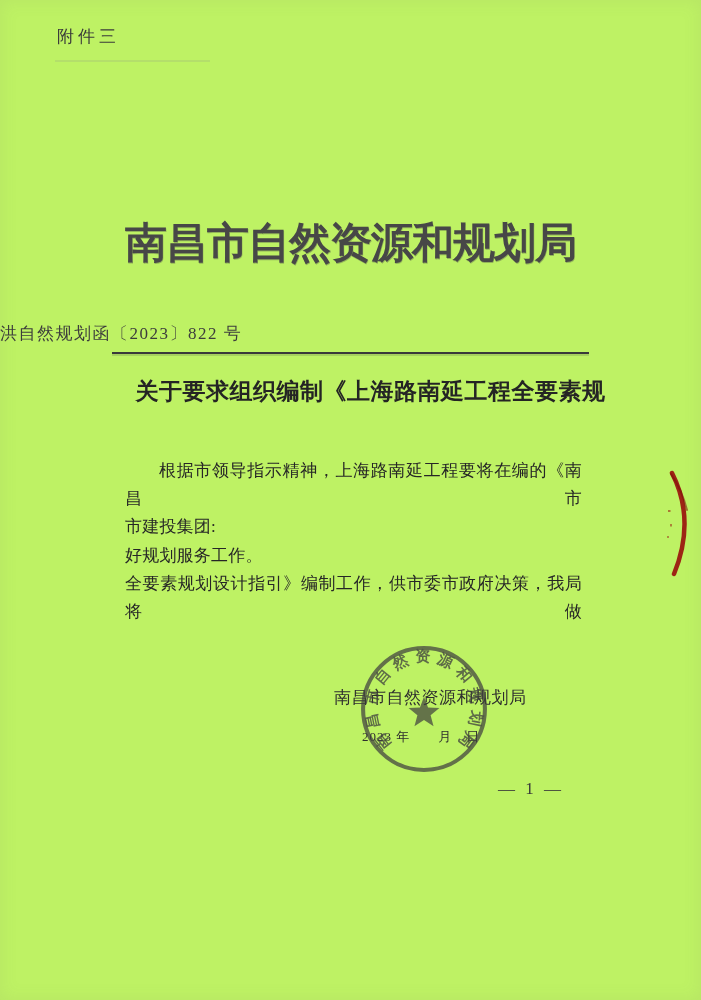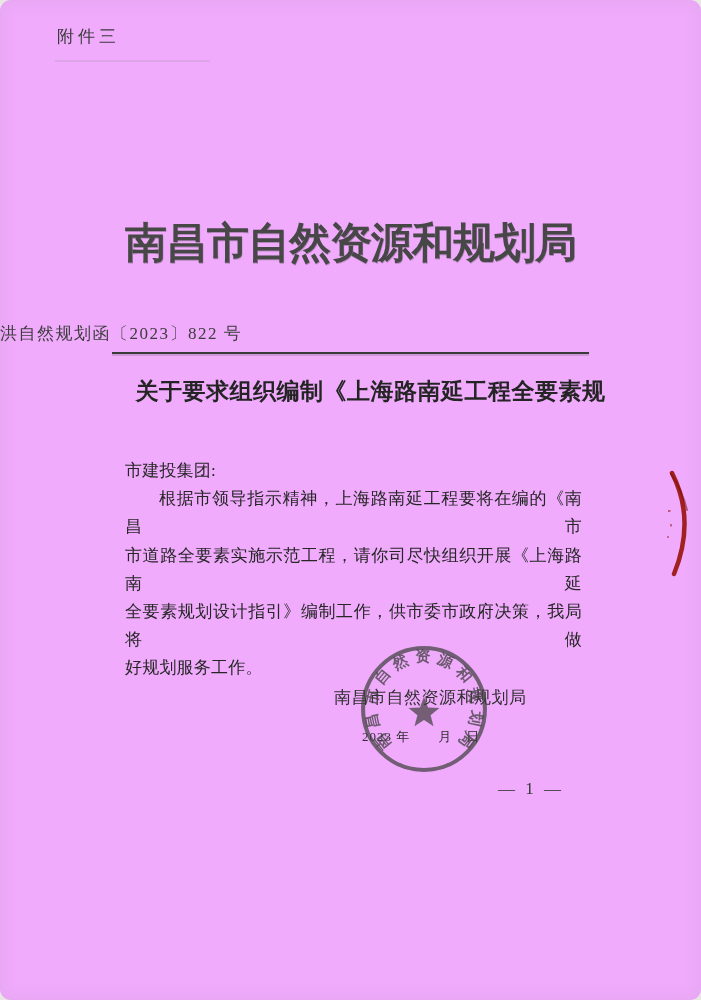--- a/index.html
+++ b/index.html
@@ -1,22 +1,21 @@
 <!DOCTYPE html>
 <html><head>
 <meta charset="utf-8">
 <style>
   html,body{margin:0;padding:0;background:#e9e7e3;}
   .page{
     position:relative;width:701px;height:1000px;margin:0 auto;
-    background:#f0abfc;overflow:hidden;
+    background:#bef264;overflow:hidden;
     font-family:"Liberation Serif","DejaVu Serif",serif;
     color:#2b2b2b;
     box-shadow:inset 0 0 18px rgba(120,115,105,0.10);
-    border-radius:11px;
   }
   .attachment{
     position:absolute;left:57px;top:25px;font-size:17px;color:#3a3a3a;letter-spacing:4px;
   }
   .scan-streak{
     position:absolute;left:55px;top:60px;width:155px;height:2px;
     background:rgba(140,140,140,0.18);filter:blur(0.6px);
   }
   .agency-title{
     position:absolute;left:0;top:212px;width:100%;margin:0;
@@ -69,25 +68,24 @@
 
   <div class="doc-number">洪自然规划函〔2023〕822 号</div>
 
   <div class="rule"></div>
 
   <div class="subject">
     <div>关于要求组织编制《上海路南延工程全要素规</div>
   </div>
 
   <div class="body-text">
+    <div class="line fill indent">根据市领导指示精神，上海路南延工程要将在编的《南昌市</div>
     <div class="line">市建投集团:</div>
-    <div class="line fill indent">根据市领导指示精神，上海路南延工程要将在编的《南昌市</div>
-    <div class="line fill">市道路全要素实施示范工程，请你司尽快组织开展《上海路南延</div>
+    <div class="line">好规划服务工作。</div>
     <div class="line fill">全要素规划设计指引》编制工作，供市委市政府决策，我局将做</div>
-    <div class="line">好规划服务工作。</div>
   </div>
 
   <div class="sig-agency">南昌市自然资源和规划局</div>
   <div class="sig-date">2023 年　　月　日</div>
 
   <svg class="seal" viewBox="0 0 130 130" aria-hidden="true">
     <circle cx="65" cy="65" r="60" fill="none" stroke="#3f3f3f" stroke-width="4" opacity="0.82"></circle>
     <path id="sealTextArc" d="M 34.8 101 A 47 47 0 1 1 95.2 101" fill="none"></path>
     <text font-size="15" letter-spacing="2" fill="#3f3f3f" opacity="0.85">
       <textPath href="#sealTextArc" xlink:href="#sealTextArc" startOffset="2" textLength="225" lengthAdjust="spacing">南昌市自然资源和规划局</textPath>

